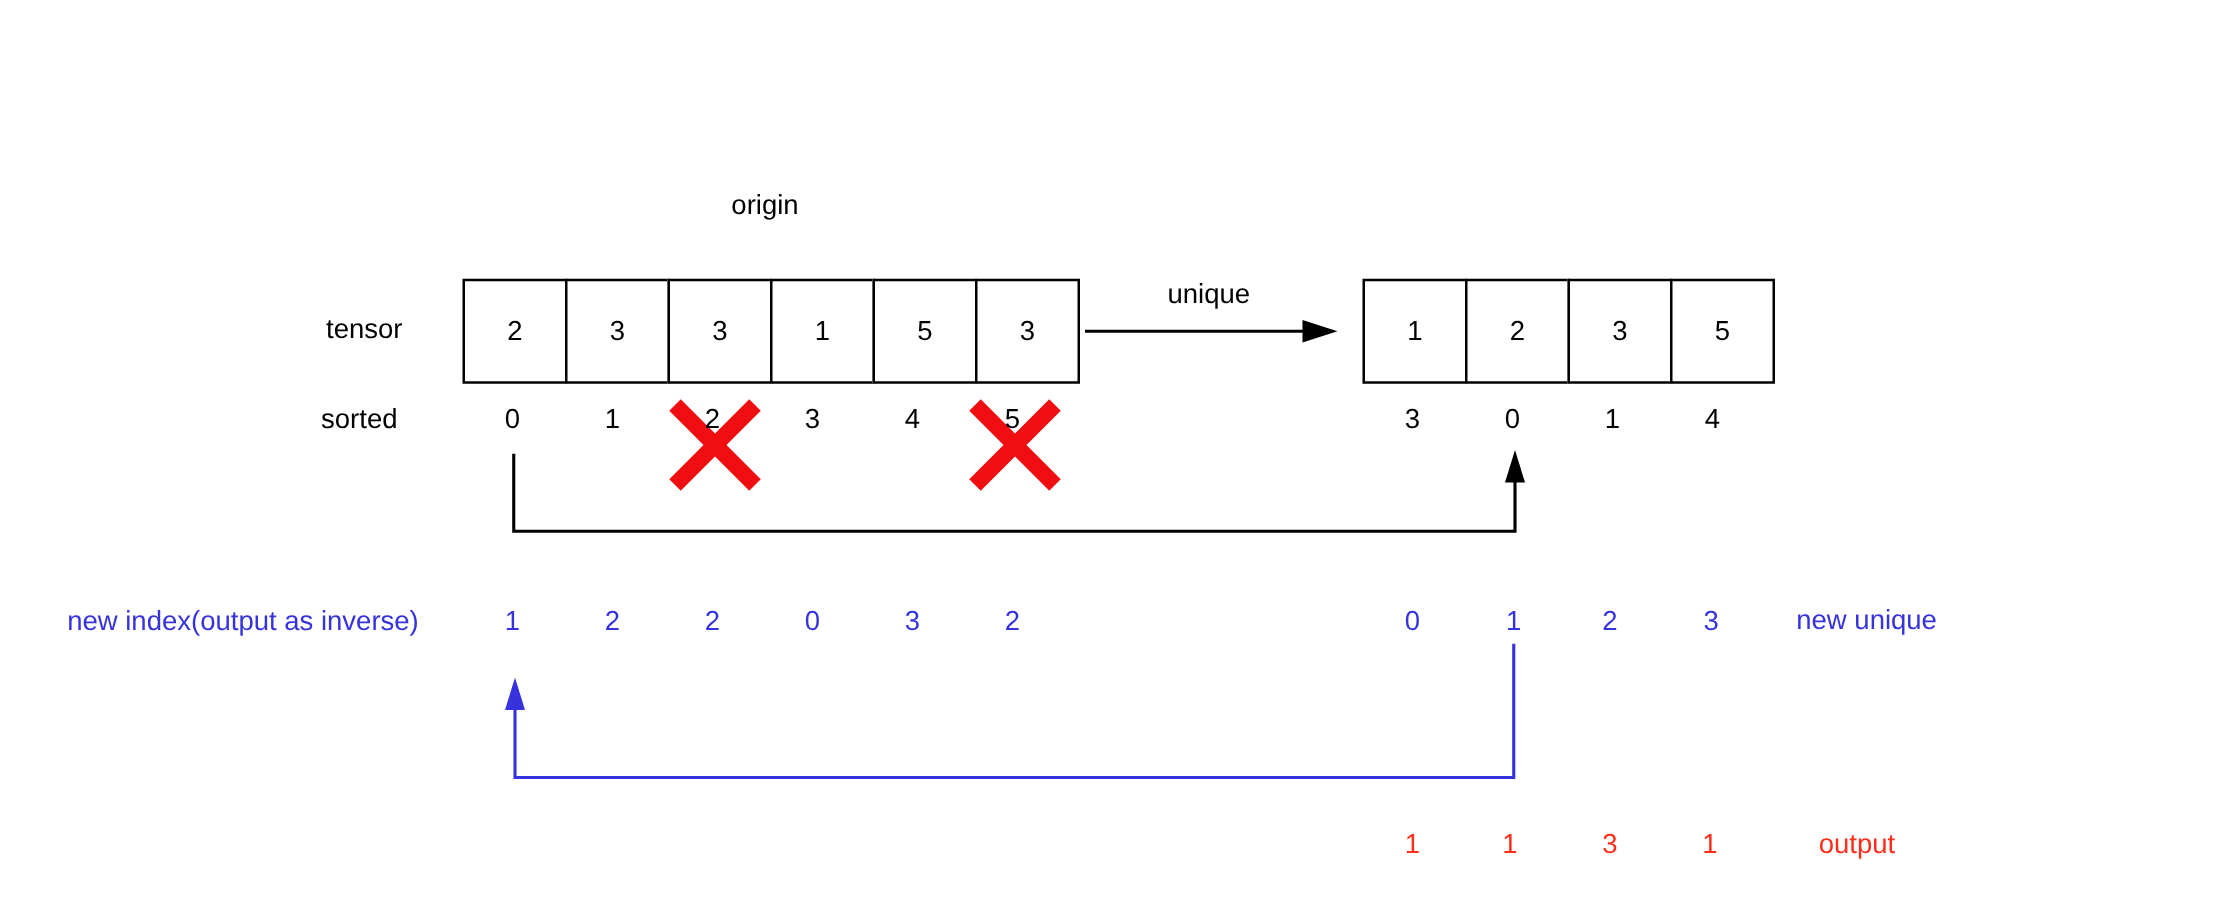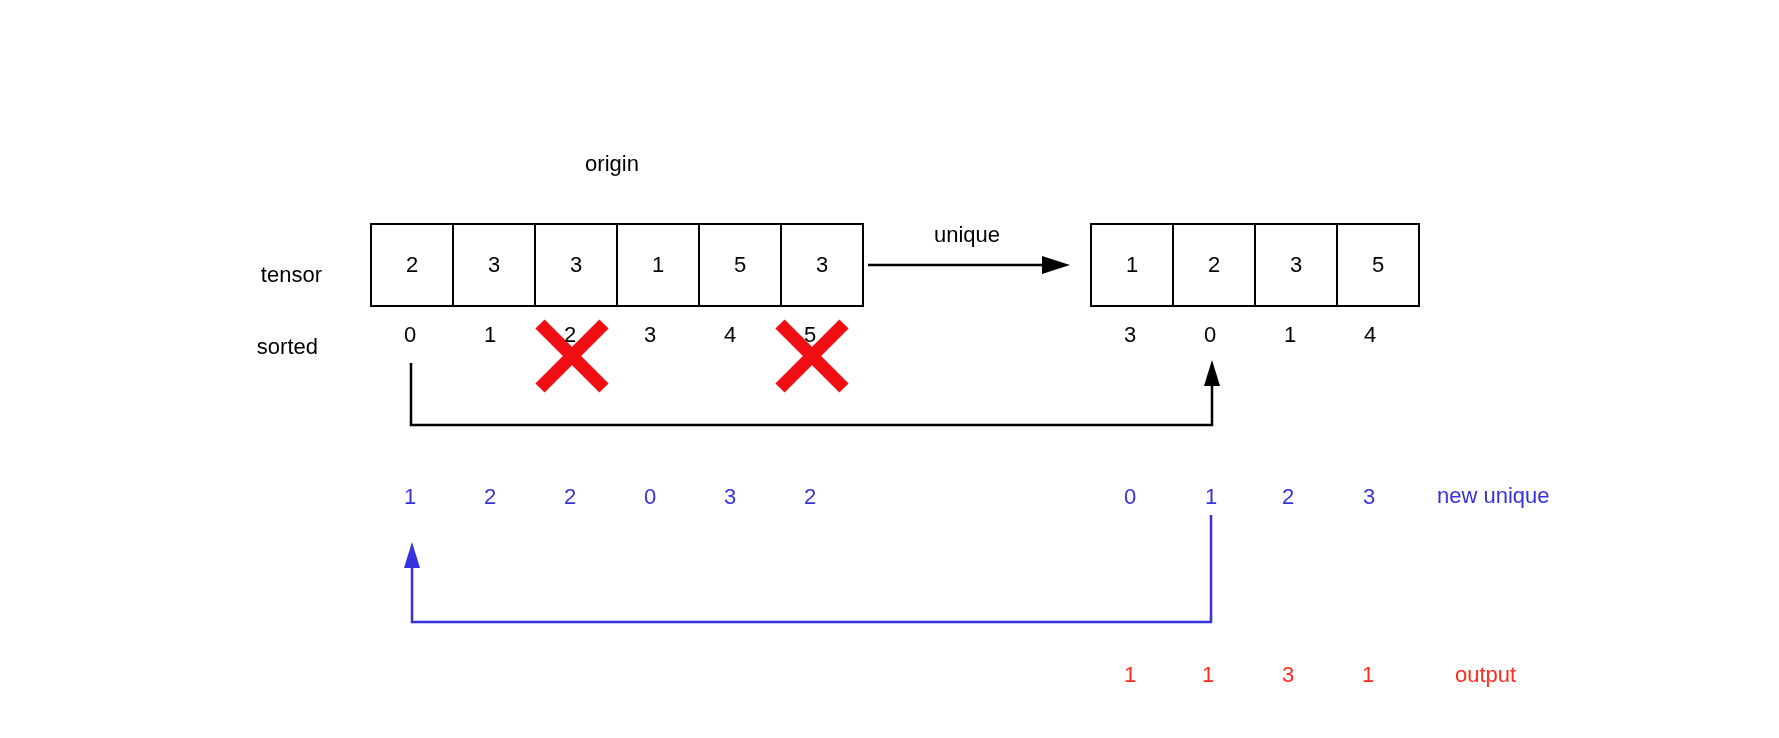--- a/index.html
+++ b/index.html
@@ -3,21 +3,21 @@
 <meta charset="utf-8">
 <style>
   html,body{margin:0;padding:0;background:#ffffff;}
   .canvas{
     position:relative;width:1779px;height:738px;background:#ffffff;
     font-family:"Liberation Sans",sans-serif;font-size:22px;color:#000;
     overflow:hidden;
   }
   .abs{position:absolute;white-space:nowrap;line-height:1;}
   .cx{transform:translateX(-50%);}
-  .rx{transform:translateX(-100%);margin-top:12px;}
+  .rx{transform:translateX(-100%);}
   .arr{position:absolute;display:flex;}
   .cell{
     width:80px;height:80px;border:2px solid #000;margin-left:-2px;
     display:flex;align-items:center;justify-content:center;background:#fff;
   }
   .cell:first-child{margin-left:0;}
   .blue{color:var(--blue,#3632dd);}
   .redtext{color:var(--red-text,#ff2d1a);}
   svg.overlay{position:absolute;left:0;top:0;}
   .stroke-black{stroke:#000;fill:none;stroke-width:2.5;}
@@ -57,20 +57,21 @@
       <line class="stroke-redx" x1="780" y1="324" x2="844" y2="388"></line>
       <line class="stroke-redx" x1="844" y1="324" x2="780" y2="388"></line>
     </g>
   </svg>
 
   <div class="abs cx" style="left:612px;top:153px">origin</div>
 
   <div class="abs rx" style="left:322px;top:252px">tensor</div>
   <div class="abs rx" style="left:318px;top:324px">sorted</div>
   <div class="abs cx" style="left:967px;top:224px">unique</div>
+  <div class="abs rx blue" style="left:335px;top:486px">new index(output as inverse)</div>
   <div class="abs blue" style="left:1437px;top:485px">new unique</div>
   <div class="abs redtext" style="left:1455px;top:664px">output</div>
 
   <div class="arr" style="left:370px;top:223px">
     <div class="cell">
         <span>2</span>
       </div>
     <div class="cell">
         <span>3</span>
       </div>

